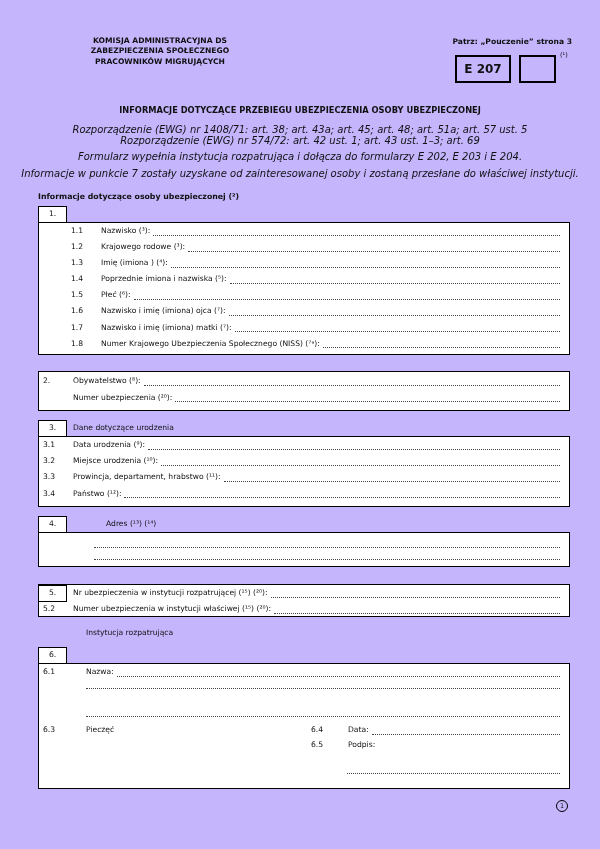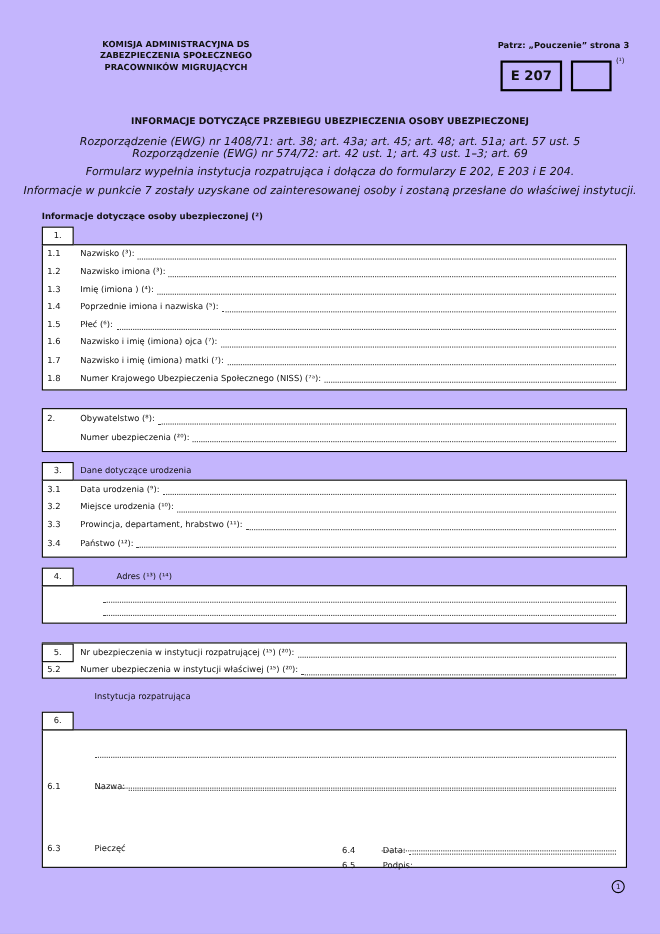--- a/index.html
+++ b/index.html
@@ -38,21 +38,21 @@
   .sec-heading { font-size:7.6px; }
   .sec-box { left:38px; width:532px; border:1.5px solid #000; background:#fff; }
 
   .rows { padding:3px 9px 0 4px; }
   .row { display:flex; align-items:flex-start; height:16.1px; }
   .row .num { flex:0 0 30px; }
   .row .lbl { flex:0 0 auto; padding-right:3px; white-space:nowrap; }
   .row .dots { flex:1 1 auto; height:9.5px; border-bottom:1px dotted #444; min-width:8px; }
 
   .s1-tab { left:38px; top:206px; }
-  .s1-box { top:222px; height:133px; }
+  .s1-box { top:222px; height:133px;padding-left:28px; }
 
   .s2-box { top:371px; height:40px; }
   .s2-box .rows { padding-top:4px; }
   .s2-box .row { height:16.5px; }
 
   .s3-tab { left:38px; top:420px; }
   .s3-head { left:73px; top:423px; }
   .s3-box { top:436px; height:71px; }
   .s3-box .row { height:16.2px; }
 
@@ -62,21 +62,21 @@
   .addr-line { margin-left:51px; height:12px; border-bottom:1px dotted #444; }
 
   .s5-tab { left:38px; top:585px; }
   .s5-box { top:584px; height:33px; }
   .s5-box .row { height:16px; }
 
   .s6-tab { left:38px; top:647px; }
   .s6-head { left:86px; top:628px; }
   .s6-box { top:663px; height:126px; }
   .s6-box .inner { position:relative; width:100%; height:100%; }
-  .s6-row { position:absolute; left:4px; right:9px; display:flex; align-items:flex-end;margin-top:42px; }
+  .s6-row { position:absolute; left:4px; right:9px; display:flex; align-items:center; }
   .s6-row .num { flex:0 0 43px; }
   .s6-row .lbl { flex:0 0 auto; padding-right:3px; white-space:nowrap; }
   .s6-row .dots { flex:1 1 auto; height:9.5px; border-bottom:1px dotted #444; }
   .r61 { top:3px; } .r62 { top:31px; }
   .cont1 { position:absolute; left:47px; right:9px; top:16px; height:9px; border-bottom:1px dotted #444; }
   .cont2 { position:absolute; left:47px; right:9px; top:44px; height:9px; border-bottom:1px dotted #444; }
   .l63 { top:61px; right:auto; }
   .r64 { top:61px; left:272px; }
   .r65 { top:76px; left:272px; }
   .r64 .num, .r65 .num { flex:0 0 37px; }
@@ -111,21 +111,21 @@
   <div class="abs tab s1-tab">1.</div>
   <div class="abs sec-box s1-box">
     <div class="rows">
       <div class="row">
         <span class="num">1.1</span>
         <span class="lbl">Nazwisko (³):</span>
         <span class="dots"></span>
       </div>
       <div class="row">
         <span class="num">1.2</span>
-        <span class="lbl">Nazwisko imiona (³):</span>
+        <span class="lbl">Krajowego rodowe (³):</span>
         <span class="dots"></span>
       </div>
       <div class="row">
         <span class="num">1.3</span>
         <span class="lbl">Imię (imiona ) (⁴):</span>
         <span class="dots"></span>
       </div>
       <div class="row">
         <span class="num">1.4</span>
         <span class="lbl">Poprzednie imiona i nazwiska (⁵):</span>

